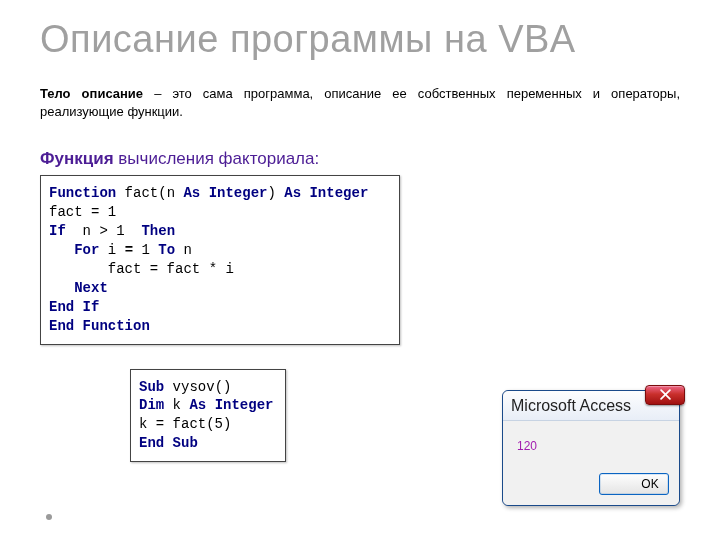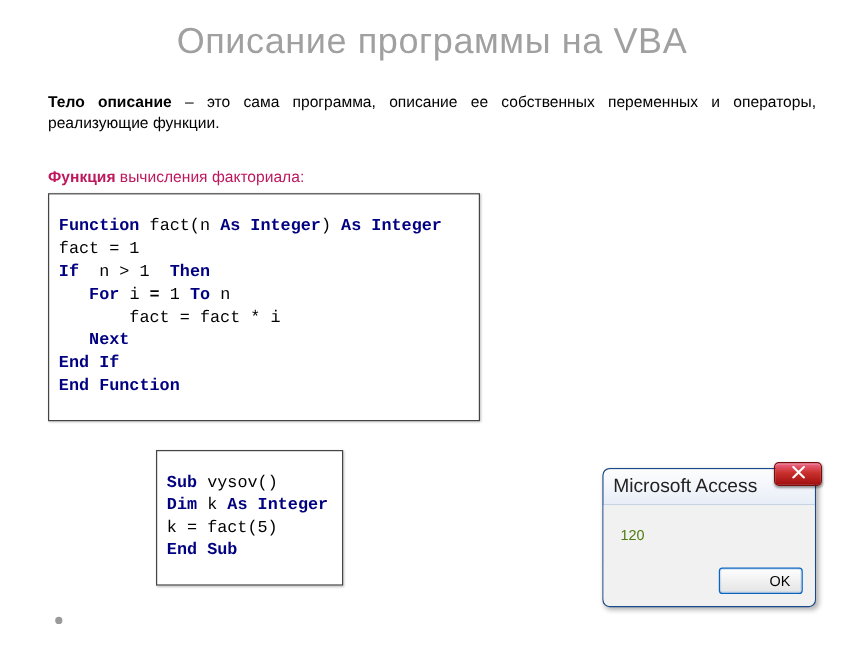--- a/index.html
+++ b/index.html
@@ -12,44 +12,43 @@
     position: relative;
     overflow: hidden;
   }
   .slide {
     padding: 18px 40px 20px 40px;
     position: relative;
     height: 100%;
   }
   .title {
     color: #a0a0a0;
-    font-size: 30px;
+    font-size: 38px;
     font-weight: 400;
     letter-spacing: 0.5px;
     margin: 0 0 24px 0;
-    text-align: center;
   }
   .body-text {
     font-size: 13px;
     color: #000;
     line-height: 1.4;
     margin: 0 0 28px 0;
     text-align: justify;
   }
   .body-text b { font-weight: bold; }
   .label {
-    font-size: 13px;
-    color: #be185d;
+    font-size: 17px;
+    color: #4c1d95;
     margin: 0 0 6px 0;
   }
   .label b { font-weight: bold; }
   .code-box {
     border: 1px solid #444;
     background: #ffffff;
-    padding: 18px 8px;
+    padding: 8px 8px;
     font-family: "Courier New", monospace;
     font-size: 14px;
     line-height: 1.35;
     white-space: pre;
     color: #000;
     box-shadow: 1px 1px 2px rgba(0,0,0,0.25);
   }
   .code-box .kw { color: #000080; font-weight: bold; }
   .code-box .bk { color: #000; font-weight: bold; }
   .code1 { width: 360px; margin-bottom: 24px; }
@@ -91,21 +90,21 @@
     border-radius: 4px;
     display: flex;
     align-items: center;
     justify-content: center;
     box-shadow: 0 1px 2px rgba(0,0,0,0.4), inset 0 1px 0 rgba(255,255,255,0.3);
   }
   .msgbox-close svg { width: 11px; height: 11px; }
   .msgbox-body {
     padding: 18px 16px 14px 14px;
     font-size: 12px;
-    color: #4d7c0f;
+    color: #a21caf;
     background: #f1f1f1;
   }
   .msgbox-footer {
     padding: 6px 10px 10px 0;
     background: #f1f1f1;
     display: flex;
     justify-content: flex-end;
     border-radius: 0 0 6px 6px;
   }
   .msgbox-btn {

